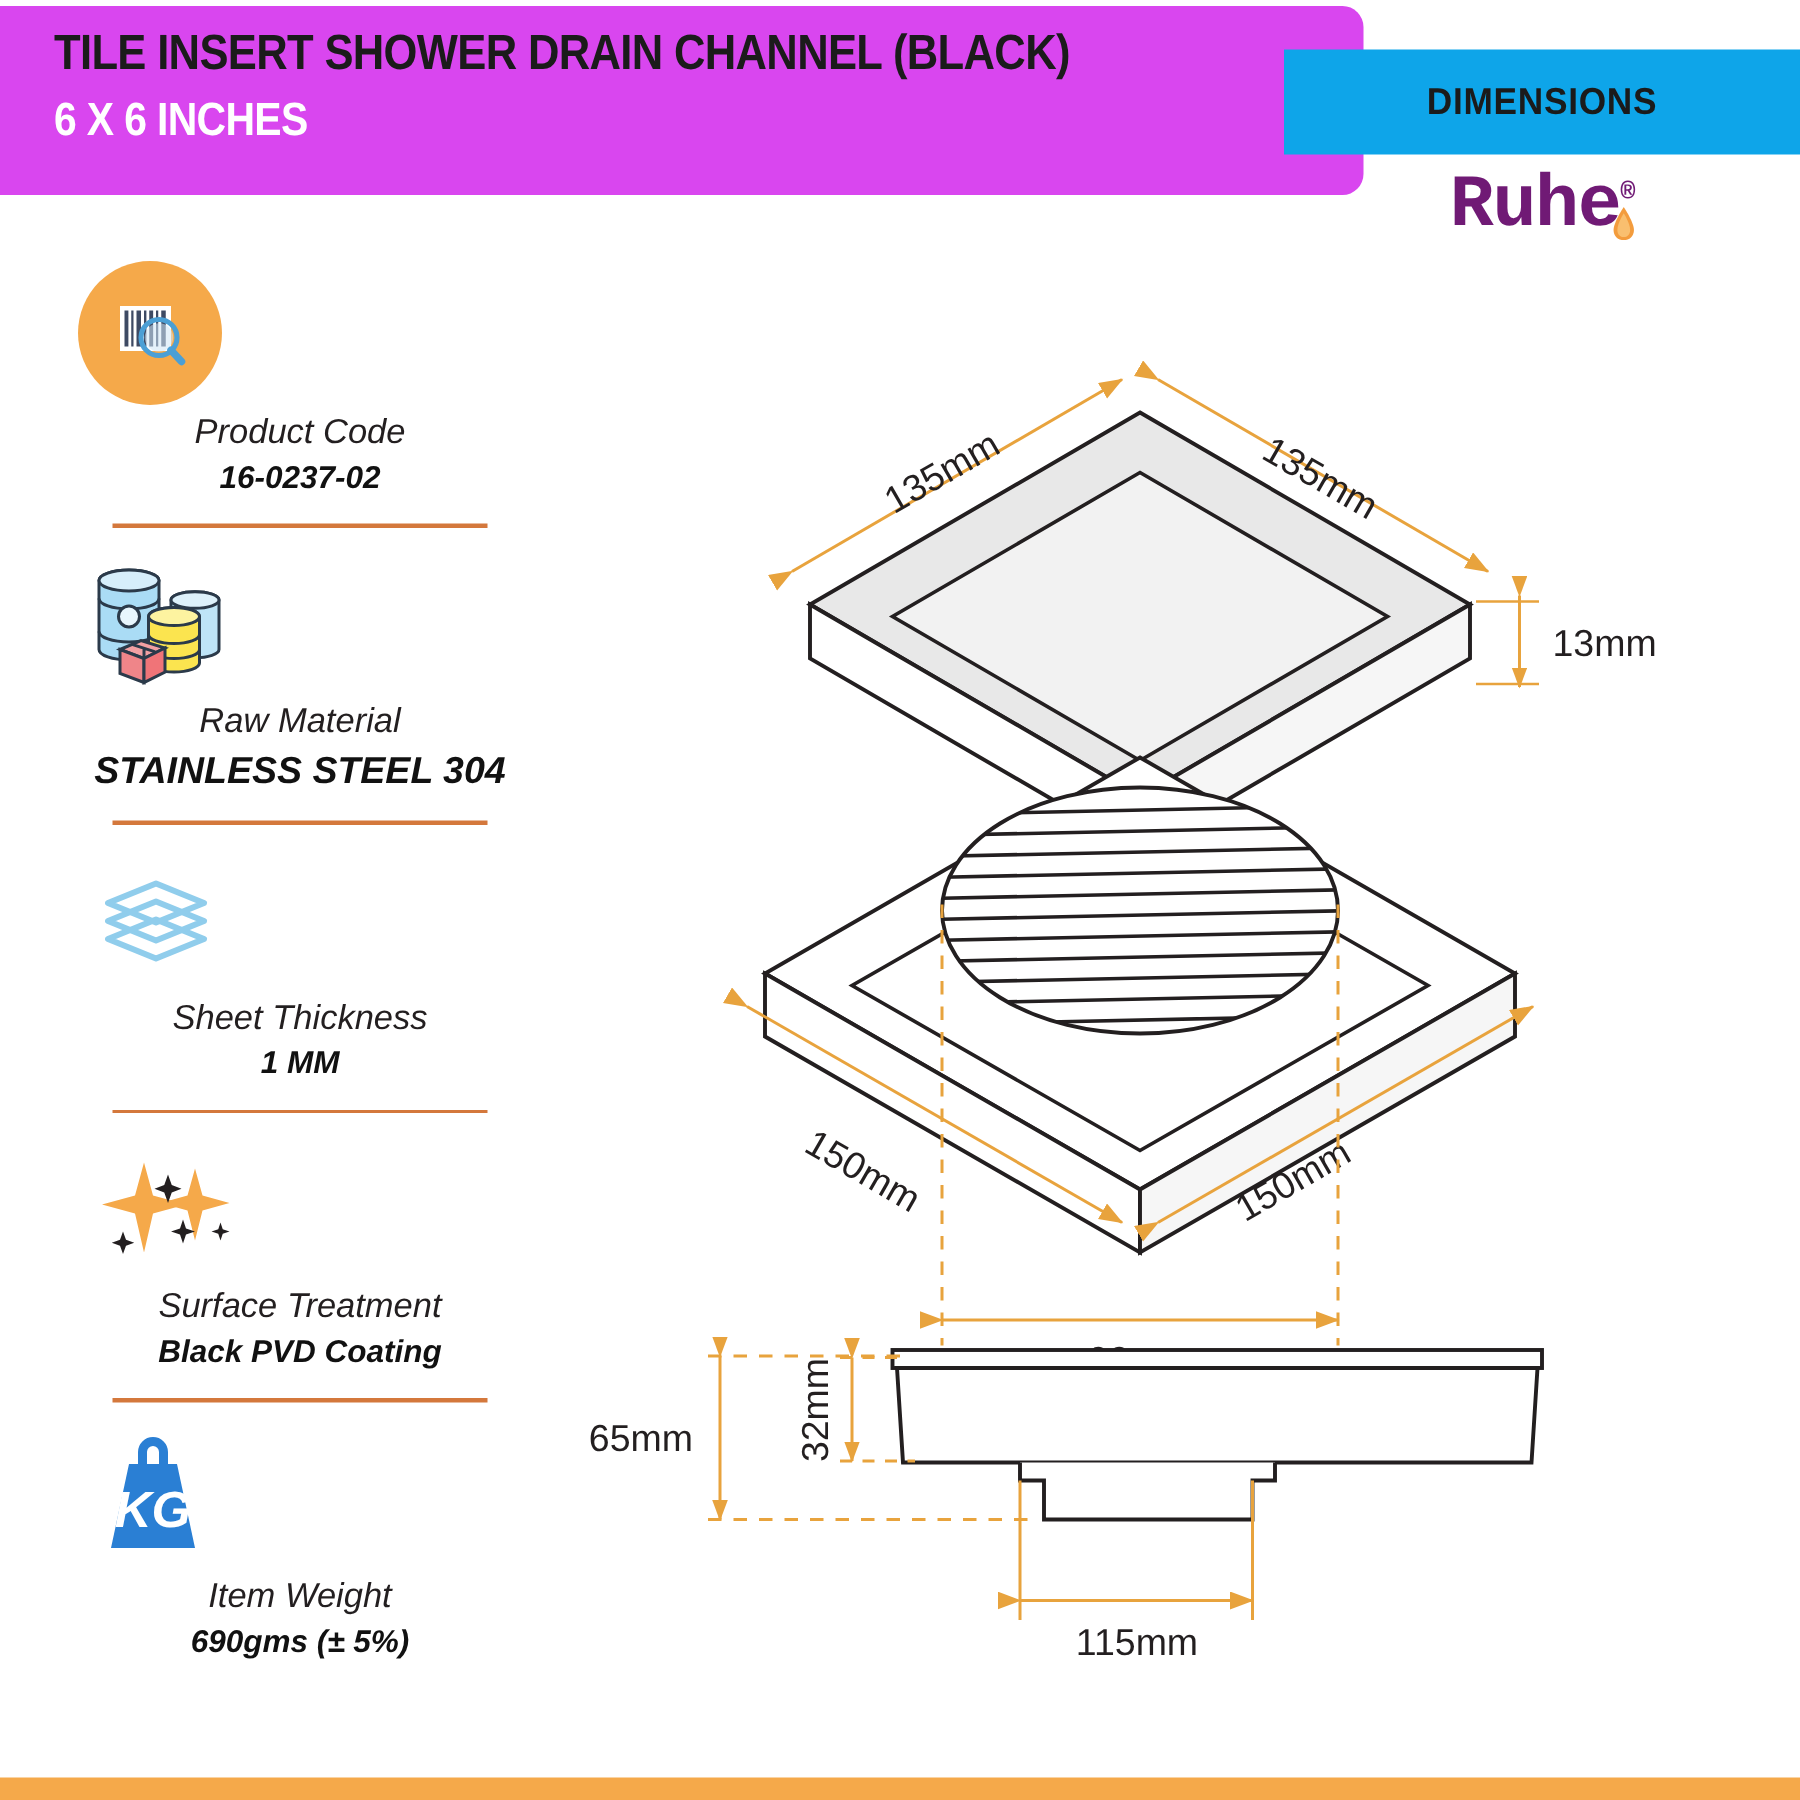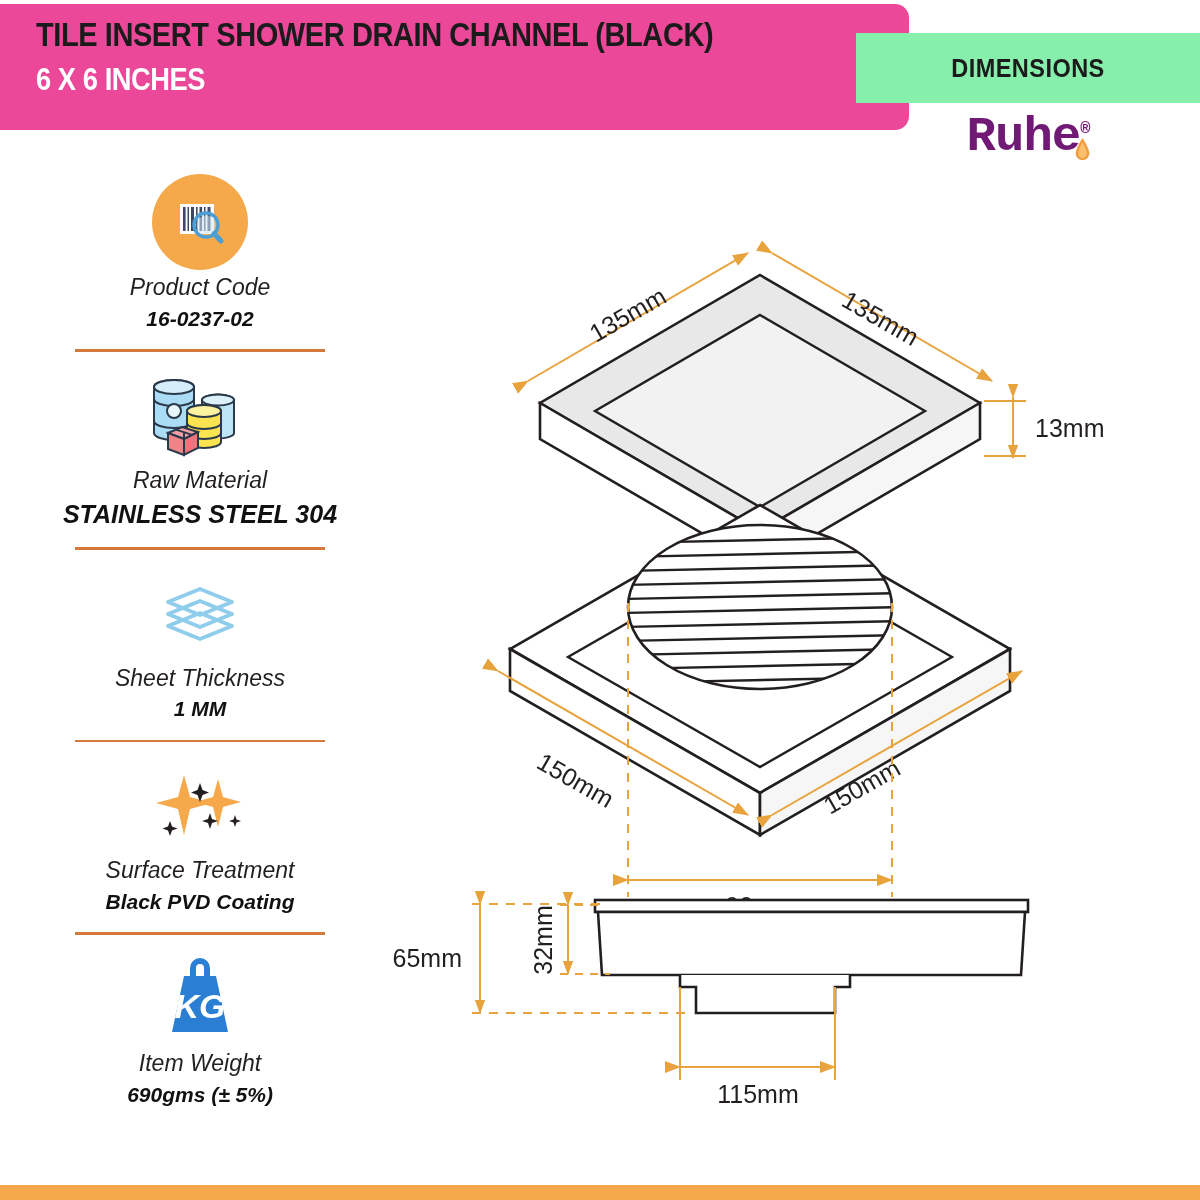--- a/index.html
+++ b/index.html
@@ -9,40 +9,40 @@
     font-family:"Liberation Sans", sans-serif;
     position:relative; overflow:hidden;
   }
 
   
   #header { position:absolute; left:0; top:0; width:1200px; height:180px; }
 
   #title-banner {
     position:absolute; left:0; top:4px;
     width:909px; height:126px;
-    background:#ec4899;
+    background:#d946ef;
     border-radius:0 14px 14px 0;
     padding:10px 0 0 36px;
   }
   #title-main {
     font-size:33px; font-weight:bold; color:#1b1b1b;
     letter-spacing:-0.5px; transform:scaleX(0.88);
     transform-origin:left center; white-space:nowrap;
     line-height:1.25;
   }
   #title-sub {
     font-size:31px; font-weight:bold; color:#ffffff;
     letter-spacing:-0.5px; transform:scaleX(0.88);
     transform-origin:left center; white-space:nowrap;
     line-height:1.35; margin-top:4px;
   }
 
   #dimensions-bar {
     position:absolute; left:856px; top:33px;
-    width:344px; height:70px; background:#86efac;
+    width:344px; height:70px; background:#0ea5e9;
   }
   #dimensions-label {
     font-size:25px; font-weight:bold; color:#1b1b1b;
     letter-spacing:0.5px; text-align:center;
     line-height:70px; transform:scaleX(0.94);
   }
 
   #brand-logo {
     position:absolute; left:856px; top:106px;
     width:344px; height:62px;
@@ -53,21 +53,21 @@
     letter-spacing:-1px; position:relative;font-family:Liberation Mono, monospace;
   }
   #brand-drop {
     position:absolute; left:107px; top:28px; width:17px; height:24px;
   }
   #brand-reg { font-size:17px; vertical-align:super; font-weight:bold; }
 
   
   #sidebar { position:absolute; left:52px; top:176px; width:296px;font-style:italic; }
   .spec-block { text-align:center; }
-  .spec-icon { height:92px; display:flex; align-items:center; justify-content:center; }
+  .spec-icon { height:92px; display:flex; align-items:center; justify-content:flex-start; }
   .spec-label { font-size:23px; color:#231f20; line-height:1.3; margin-top:5px; }
   .spec-value { font-size:21px; font-weight:bold; color:#111; line-height:1.3; margin-top:2px; }
   .spec-value.wide { font-size:25px; }
   .divider { height:2.5px; background:#d4783c; margin:17px 23px; }
 
   .icon-circle {
     width:96px; height:96px; border-radius:50%;
     background:#f5a94a; display:flex; align-items:center; justify-content:center;
   }
 

